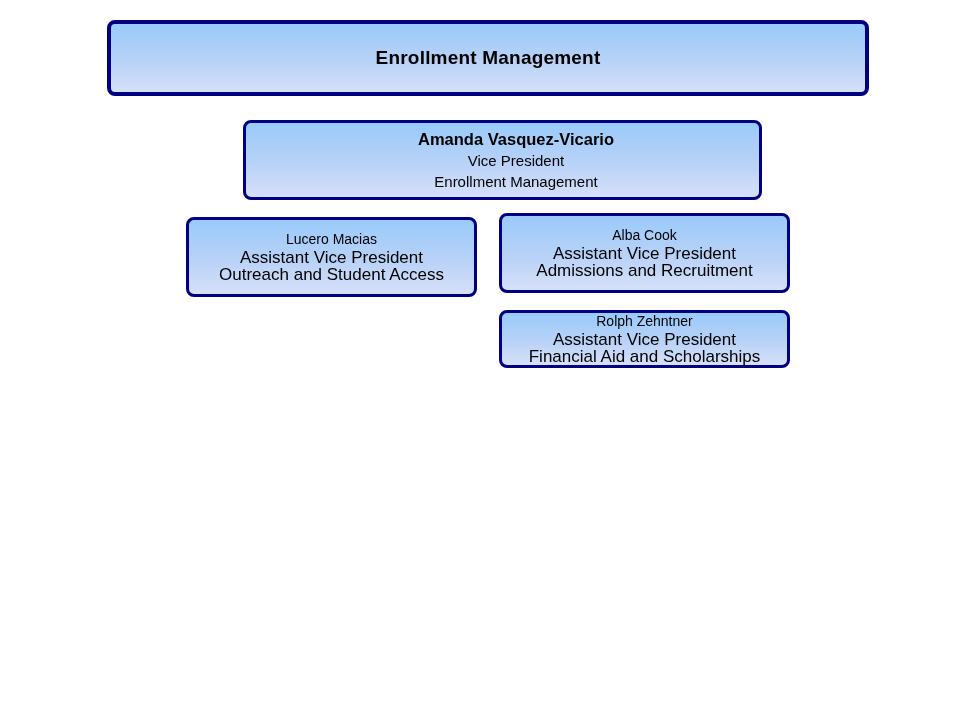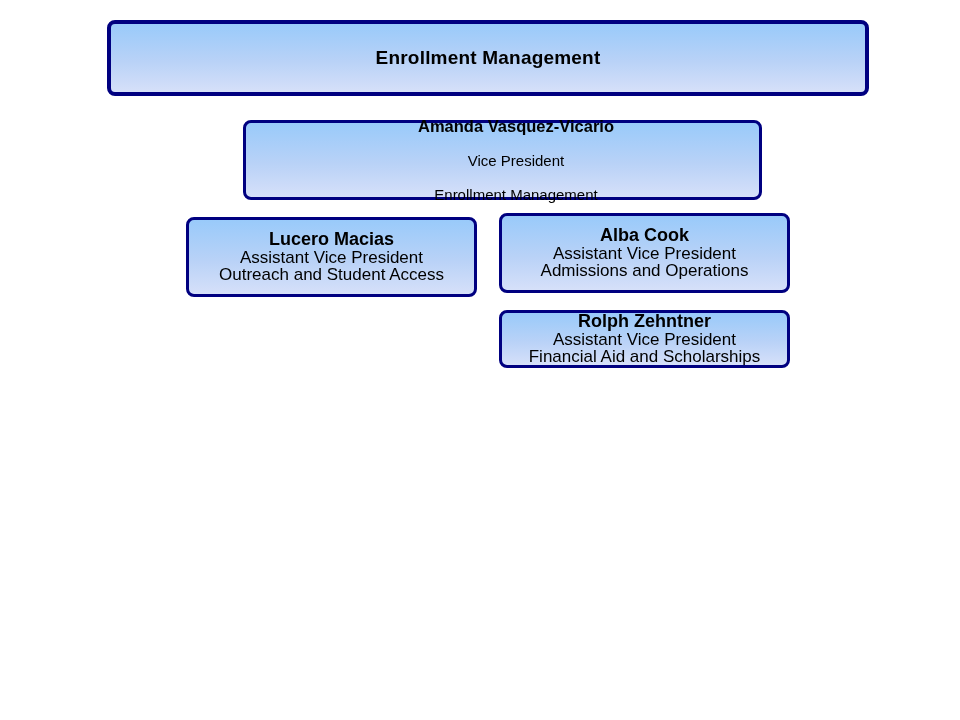--- a/index.html
+++ b/index.html
@@ -27,24 +27,24 @@
     left: 107px; top: 20px; width: 762px; height: 76px;
     border-width: 4px;
   }
   .banner .banner-title {
     font-size: 19px;
     font-weight: bold;
     letter-spacing: 0.2px;
   }
   .vp-box { left: 243px; top: 120px; width: 519px; height: 80px; padding-left: 27px; }
   .vp-box .node-name { font-size: 16.5px; font-weight: bold; line-height: 22px; }
-  .vp-box .node-line { font-size: 15px; line-height: 21px; margin-top: 13px; }
+  .vp-box .node-line { font-size: 15px; line-height: 21px; }
 
   .sub-box { width: 291px; height: 80px; }
-  .sub-box .node-name { font-size: 18px; font-weight: bold; line-height: 17.5px; }
+  .sub-box .node-name { font-size: 14px; font-weight: normal; line-height: 17.5px; }
   .sub-box .node-line { font-size: 17px; line-height: 17px; }
 
   .pos-r1c1 { left: 186px; top: 217px; }
   .pos-r1c2 { left: 499px; top: 213px; }
   .pos-r2c1 { left: 186px; top: 310px; height: 79px; }
   .pos-r2c2 { left: 499px; top: 310px; height: 58px; }
 </style>
 </head>
 <body>
 
@@ -62,21 +62,21 @@
 
   <div class="box sub-box pos-r1c1">
     <div class="node-name">Lucero Macias</div>
     <div class="node-line">Assistant Vice President</div>
     <div class="node-line">Outreach and Student Access</div>
   </div>
 
   <div class="box sub-box pos-r1c2">
     <div class="node-name">Alba Cook</div>
     <div class="node-line">Assistant Vice President</div>
-    <div class="node-line">Admissions and Operations</div>
+    <div class="node-line">Admissions and Recruitment</div>
   </div>
 
 
   <div class="box sub-box pos-r2c2">
     <div class="node-name">Rolph Zehntner</div>
     <div class="node-line">Assistant Vice President</div>
     <div class="node-line">Financial Aid and Scholarships</div>
   </div>
 
 </div>

